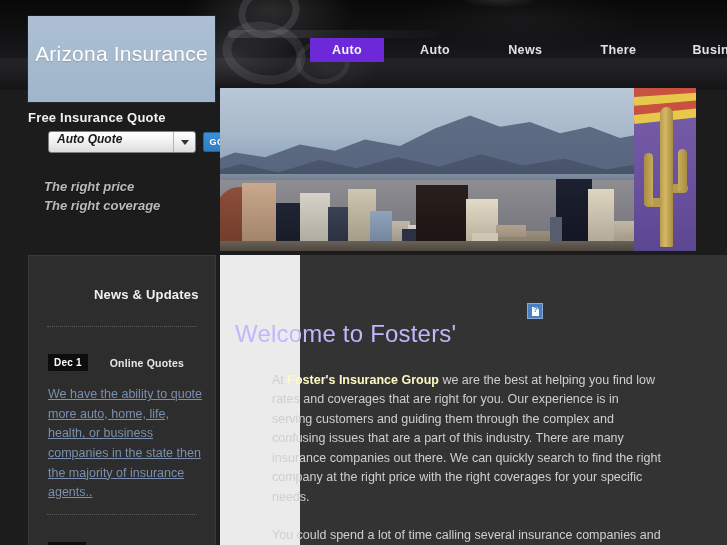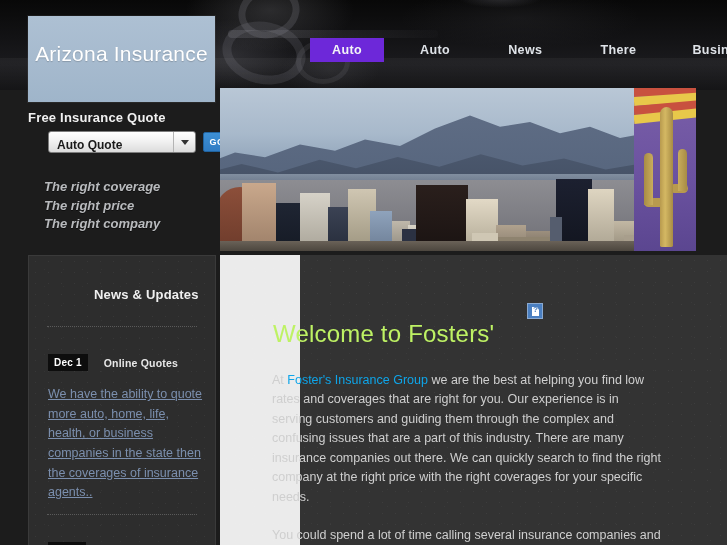--- a/index.html
+++ b/index.html
@@ -106,22 +106,23 @@
   .quote-row {
     position: absolute; left: 48px; top: 131px;
     display: flex; align-items: center; gap: 7px;
   }
   .select-wrap {
     position: relative;
     width: 148px; height: 22px;
     background: linear-gradient(180deg,#ffffff 0%,#f2f2f2 45%,#dcdcdc 100%);
     border: 1px solid #7d7d7d;
     border-radius: 3px;
-    display: flex; align-items: flex-end;
+    display: flex; align-items: flex-start;
     cursor: pointer;
+    font-style: italic;
   }
   .select-text {
     padding-left: 8px;
     font-size: 12px; font-weight: bold; color: #1a1a1a;
     flex: 1;
     white-space: nowrap; overflow: hidden;
   }
   .select-arrow {
     width: 22px; height: 20px;
     border-left: 1px solid #b4b4b4;
@@ -244,21 +245,21 @@
     color: #ffffff;
     font-size: 10px; font-weight: bold;
     padding: 3px 6px;
     vertical-align: middle;
     letter-spacing: .2px;
   }
   .news-cat {
     display: inline-block;
     color: #e8e8e8;
     font-size: 10.5px; font-weight: bold;
-    margin-left: 16px;
+    margin-left: 22px;
     vertical-align: middle;
     letter-spacing: .2px;
   }
   .news-link {
     display: block;
     margin-top: 14px;
     width: 158px;
     color: #7b8fae;
     font-size: 12.5px;
     line-height: 19.6px;
@@ -279,27 +280,26 @@
     position: absolute; inset: 0;
     background-image:
       radial-gradient(rgba(255,255,255,.05) .5px, transparent .6px),
       radial-gradient(rgba(255,255,255,.035) .5px, transparent .6px);
     background-size: 13px 11px, 19px 17px;
     background-position: 0 0, 6px 5px;
     pointer-events: none;
   }
   .welcome {
     position: absolute; left: 15px; top: 49px;
-    color: #bef264;
+    color: #c4b5fd;
     font-size: 24px;
     font-weight: normal;
     letter-spacing: .2px;
     z-index: 3;
     mix-blend-mode: normal;
-    margin-left: 38px;
   }
   .broken-img {
     position: absolute; left: 307px; top: 48px;
     width: 16px; height: 16px;
     background: #4a7fc1;
     border: 1px solid #8aa9d0;
     z-index: 4;
   }
   .broken-img::before {
     content: "";
@@ -315,21 +315,21 @@
     line-height: 10px;
   }
   .para {
     position: absolute; left: 52px;
     width: 390px;
     color: #cfcfcf;
     font-size: 12.5px;
     line-height: 19.6px;
     z-index: 3;
   }
-  .para b { color: #0ea5e9; font-weight: normal; }
+  .para b { color: #fef9c3; font-weight: bold; }
   .p1 { top: 103px; }
   .p2 { top: 258px; }
 </style>
 </head>
 <body>
 
 <div id="page">
 
   <div class="header-band">
     <div class="swirl s1"></div>
@@ -361,23 +361,22 @@
     <div class="select-wrap">
       <div class="select-text">Auto Quote</div>
       <div class="select-arrow">
           <i></i>
         </div>
     </div>
     <div class="go-btn">GO</div>
   </div>
 
   <div class="taglines">
+    <div class="tagline">The right price</div>
     <div class="tagline">The right coverage</div>
-    <div class="tagline">The right price</div>
-    <div class="tagline">The right company</div>
   </div>
 
   <div class="hero">
     <div class="hero-sky"></div>
     <div class="hero-mtn-far"></div>
     <div class="hero-mtn-near"></div>
     <div class="hero-haze"></div>
     <div class="hero-city">
       <div class="bldg" style="left:-4px;  width:48px; height:64px; background:linear-gradient(180deg,#8c4f3a,#6d3b2b); border-radius:26px 26px 0 0;"></div>
       <div class="bldg" style="left:22px;  width:34px; height:68px; background:linear-gradient(180deg,#c9a88c,#9c7f68);"></div>
@@ -414,21 +413,21 @@
       <div class="cactus-body"></div>
     </div>
   </div>
 
   <aside class="sidebar">
     <div class="noise"></div>
     <div class="sidebar-title">News &amp; Updates</div>
     <div class="dotted-sep" style="top:70px;"></div>
     <div class="news-item" style="top:97px;">
       <span class="date-badge">Dec 1</span><span class="news-cat">Online Quotes</span>
-      <a class="news-link">We have the ability to quote more auto, home, life, health, or business companies in the state then the coverages of insurance agents..</a>
+      <a class="news-link">We have the ability to quote more auto, home, life, health, or business companies in the state then the majority of insurance agents..</a>
     </div>
     <div class="dotted-sep" style="top:258px;"></div>
     <div class="news-item" style="top:284px;">
       <span class="date-badge" style="width:38px;display:inline-block;height:15px;"></span>
     </div>
   </aside>
 
   <main class="content">
     <div class="content-leftband"></div>
     <div class="noise"></div>

